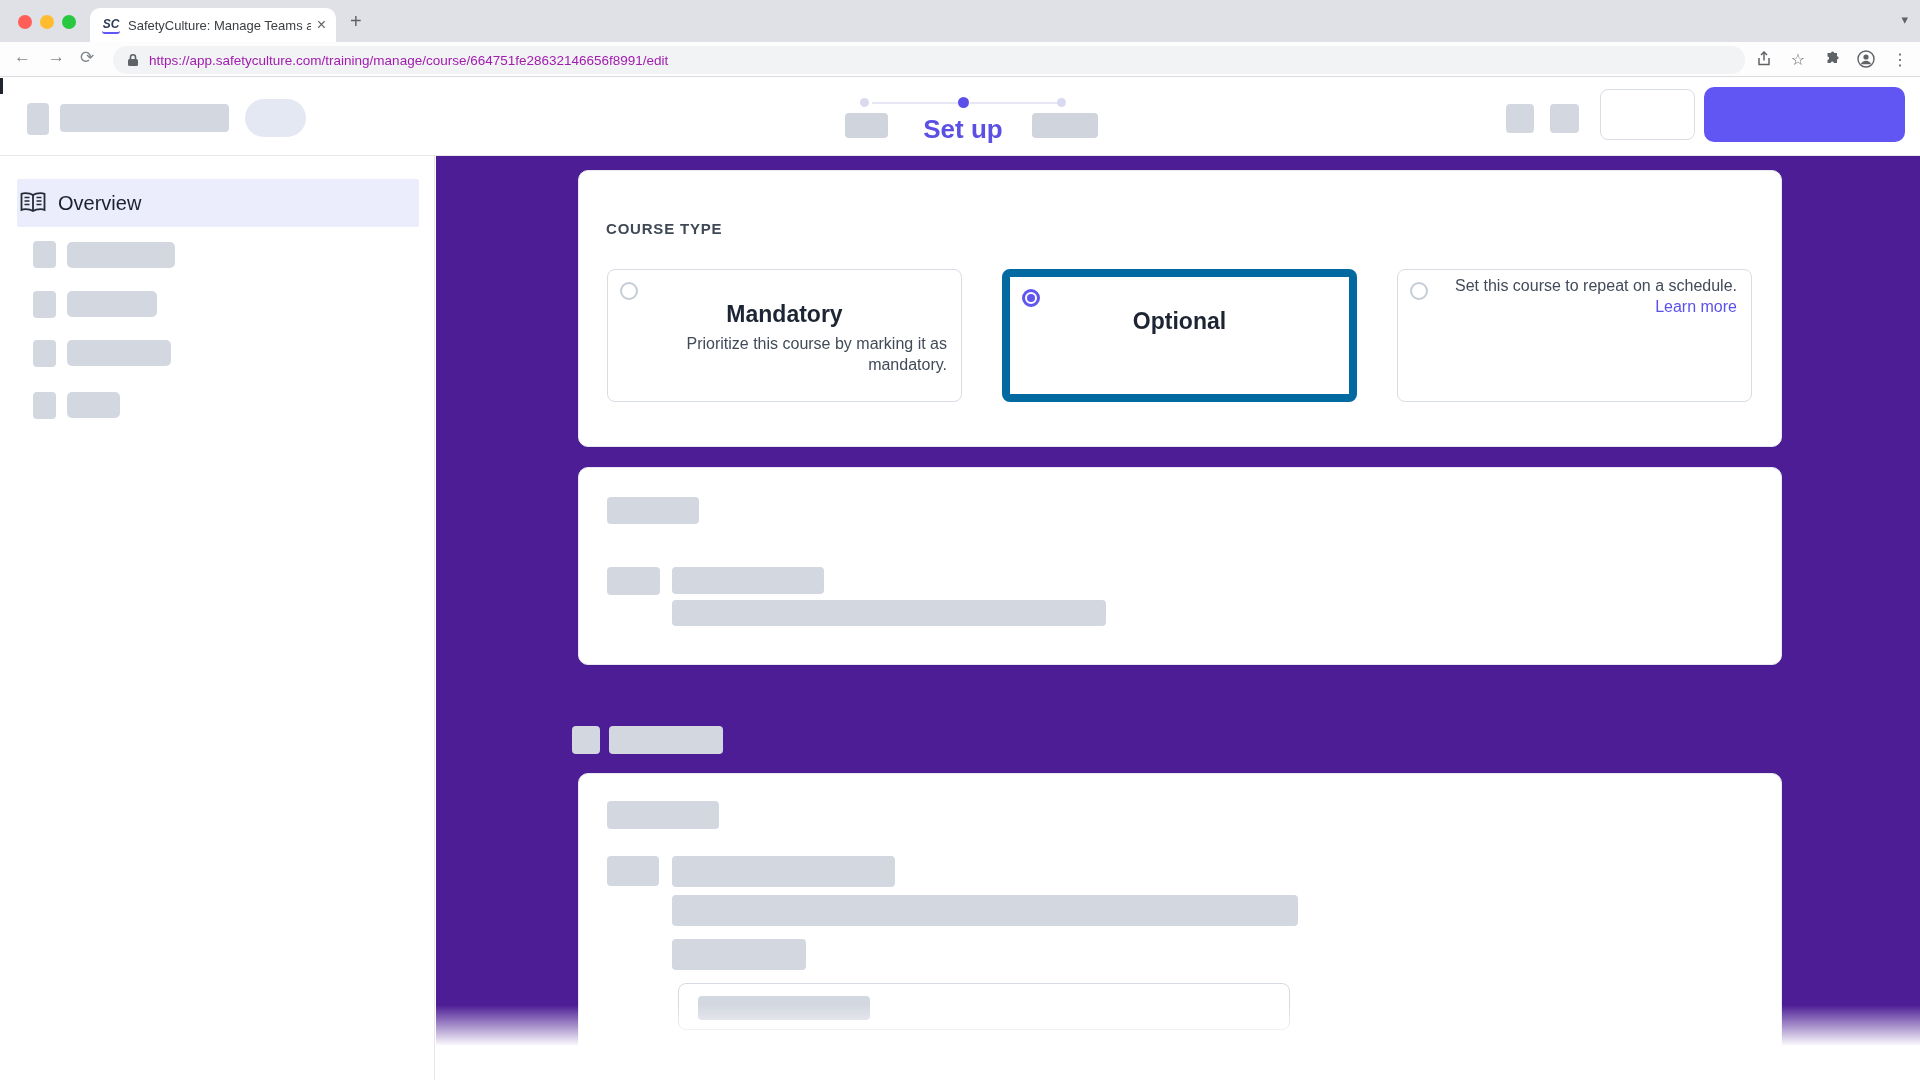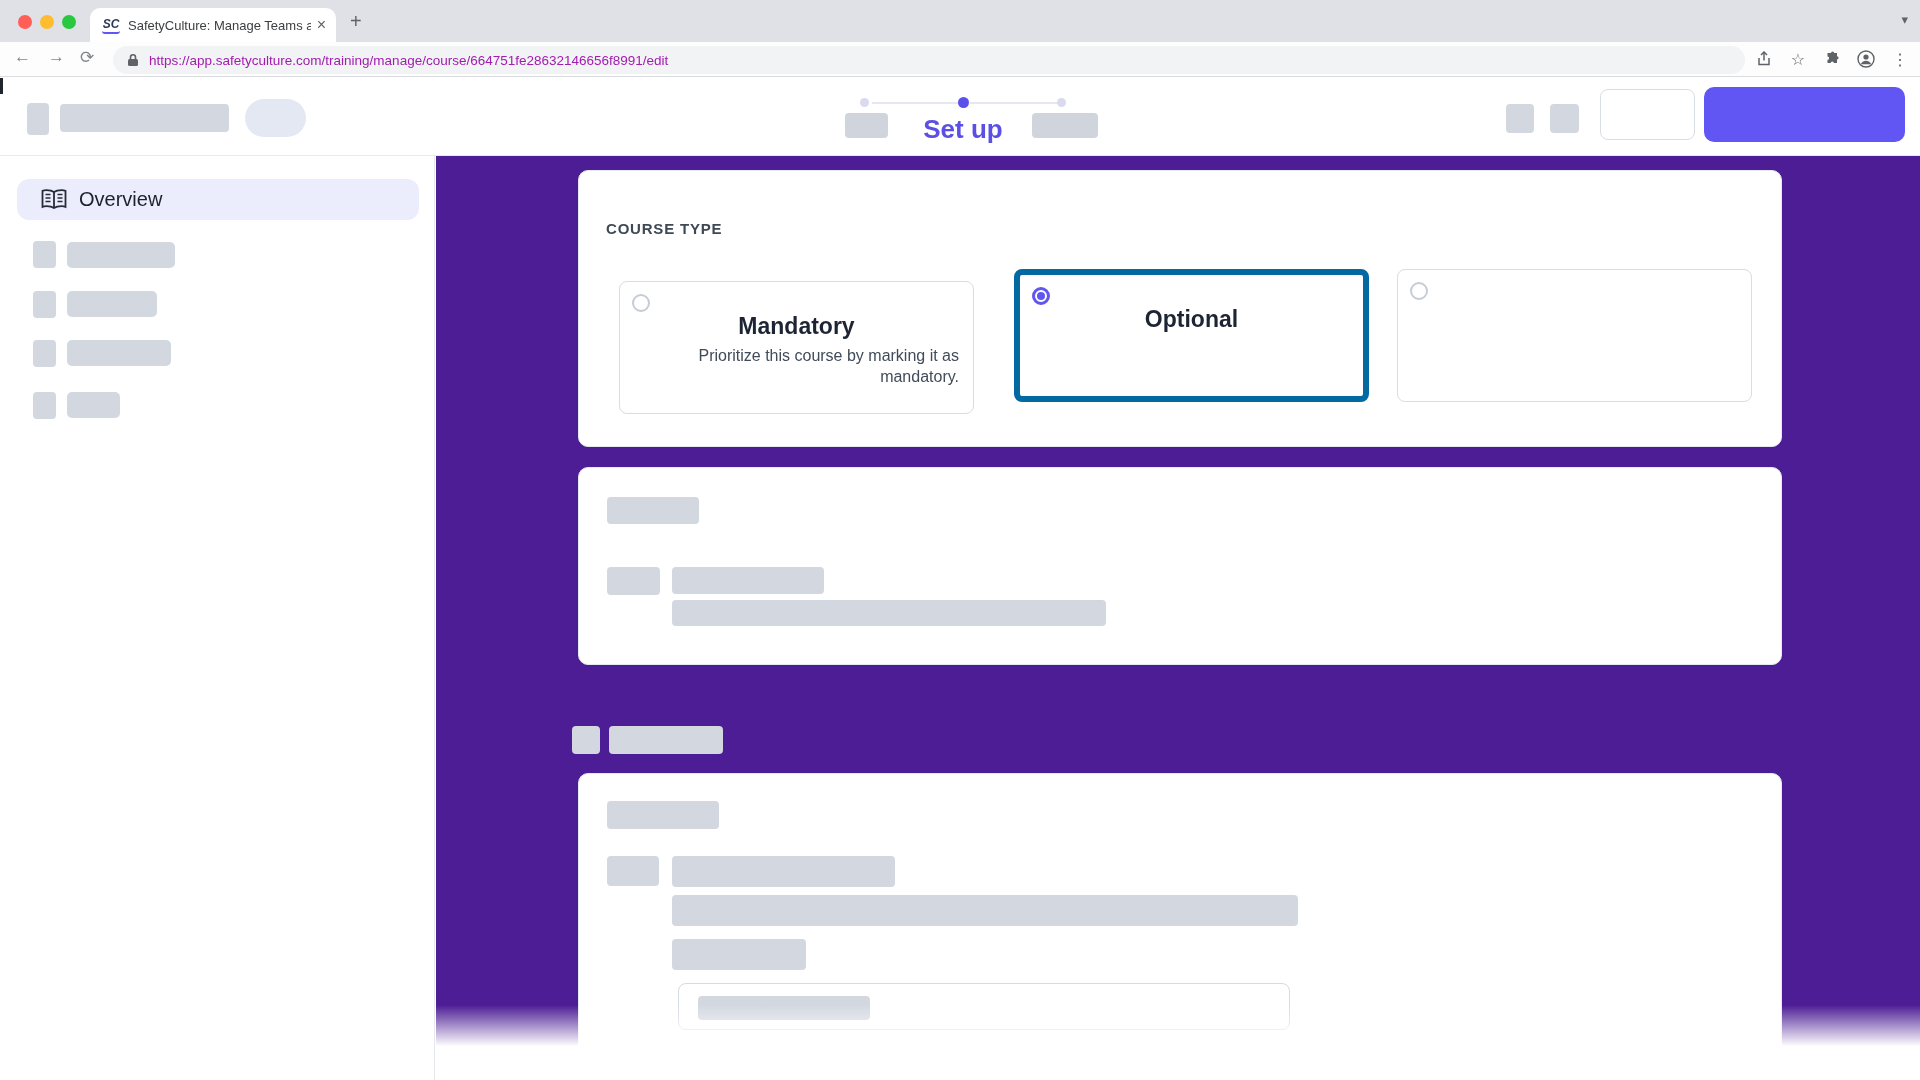--- a/index.html
+++ b/index.html
@@ -39,33 +39,33 @@
   .st-dot.active { top:20px; width:11px; height:11px; background:#5b50e8; }
   .st-box { position:absolute; top:36px; height:25px; background:#cfd4dd; border-radius:4px; }
   .st-label { position:absolute; top:37px; width:120px; text-align:center; font-size:26px; font-weight:700; color:#5b4fe4; }
   .hd-right-sq1 { left:1506px; top:27px; width:28px; height:29px; }
   .hd-right-sq2 { left:1550px; top:27px; width:29px; height:29px; }
   .btn-outline { position:absolute; left:1600px; top:12px; width:95px; height:51px; background:#fff; border:1px solid #d9dde4; border-radius:8px; }
   .btn-primary { position:absolute; left:1704px; top:10px; width:201px; height:55px; border-radius:10px; border:none; }
 
   
   .sidebar { position:absolute; left:0; top:156px; width:435px; height:924px; background:#fff; border-right:1px solid #e4e7ec; }
-  .nav-item { position:absolute; left:17px; top:23px; width:402px; height:41px; background:#ecedfc; border-radius:12px; display:flex; align-items:center; padding-left:24px; }
+  .nav-item { position:absolute; left:17px; top:23px; width:402px; height:48px; background:#ecedfc; border-radius:2px; display:flex; align-items:center; padding-left:3px; }
   .nav-label { margin-left:12px; font-size:20px; color:#1b222e; }
   .sb-sq { width:23px; height:27px; }
   .sb-bar { height:26px; border-radius:5px; }
 
   
   .main { position:absolute; left:436px; top:156px; width:1484px; height:924px; background:#4c1d95; }
   .card { position:absolute; background:#fff; border:1px solid #e6e9ef; border-radius:10px; box-shadow:0 1px 2px rgba(16,24,40,0.04); }
   .card1 { left:142px; top:14px; width:1204px; height:277px; }
   .section-label { position:absolute; left:27px; top:49px; font-size:15px; font-weight:700; letter-spacing:0.8px; color:#3f4956; }
   .option { position:absolute; top:98px; width:355px; height:133px; border:1px solid #d8dce3; border-radius:8px; background:#fff; }
-  .option.selected { border:6px solid #0369a1;margin-left:12px; }
-  .opt1 { left:40px;margin-top:12px; } .opt2 { left:423px; } .opt3 { left:818px; }
+  .option.selected { border:8px solid #0369a1; }
+  .opt1 { left:28px; } .opt2 { left:423px; } .opt3 { left:818px; }
   .radio { position:absolute; left:12px; top:12px; width:18px; height:18px; border-radius:50%; border:2px solid #c6ccd6; background:#fff; }
   .option.selected .radio { border:3px solid #6156f0; }
   .option.selected .radio::after { content:""; position:absolute; left:2px; top:2px; width:8px; height:8px; border-radius:50%; background:#6156f0; }
   .opt-title { margin-top:31px; text-align:center; font-size:23px; font-weight:600; color:#1d2534; }
   .opt-desc { margin-top:5px; text-align:right; font-size:16px; line-height:21px; color:#414b59; padding:0 14px; }
   .learn-more { color:#5b50e8; }
 
   .card2 { left:142px; top:311px; width:1204px; height:198px; }
   .c2-title { left:28px; top:29px; width:92px; height:27px; }
   .c2-sq { left:28px; top:99px; width:53px; height:28px; }
@@ -195,20 +195,24 @@
         <div class="opt-desc">Prioritize this course by marking it as mandatory.</div>
       </div>
 
       <div class="option opt2 selected">
         <span class="radio"></span>
         <div class="opt-title">Optional</div>
       </div>
 
       <div class="option opt3">
         <span class="radio"></span>
+        <div class="opt-desc">
+          <span>Set this course to repeat on a schedule.</span>
+          <a class="learn-more">Learn more</a>
+        </div>
       </div>
     </div>
 
     <div class="card card2">
       <span class="sk c2-title"></span>
       <span class="sk c2-sq"></span>
       <span class="sk c2-bar"></span>
       <span class="sk c2-long"></span>
     </div>
 

